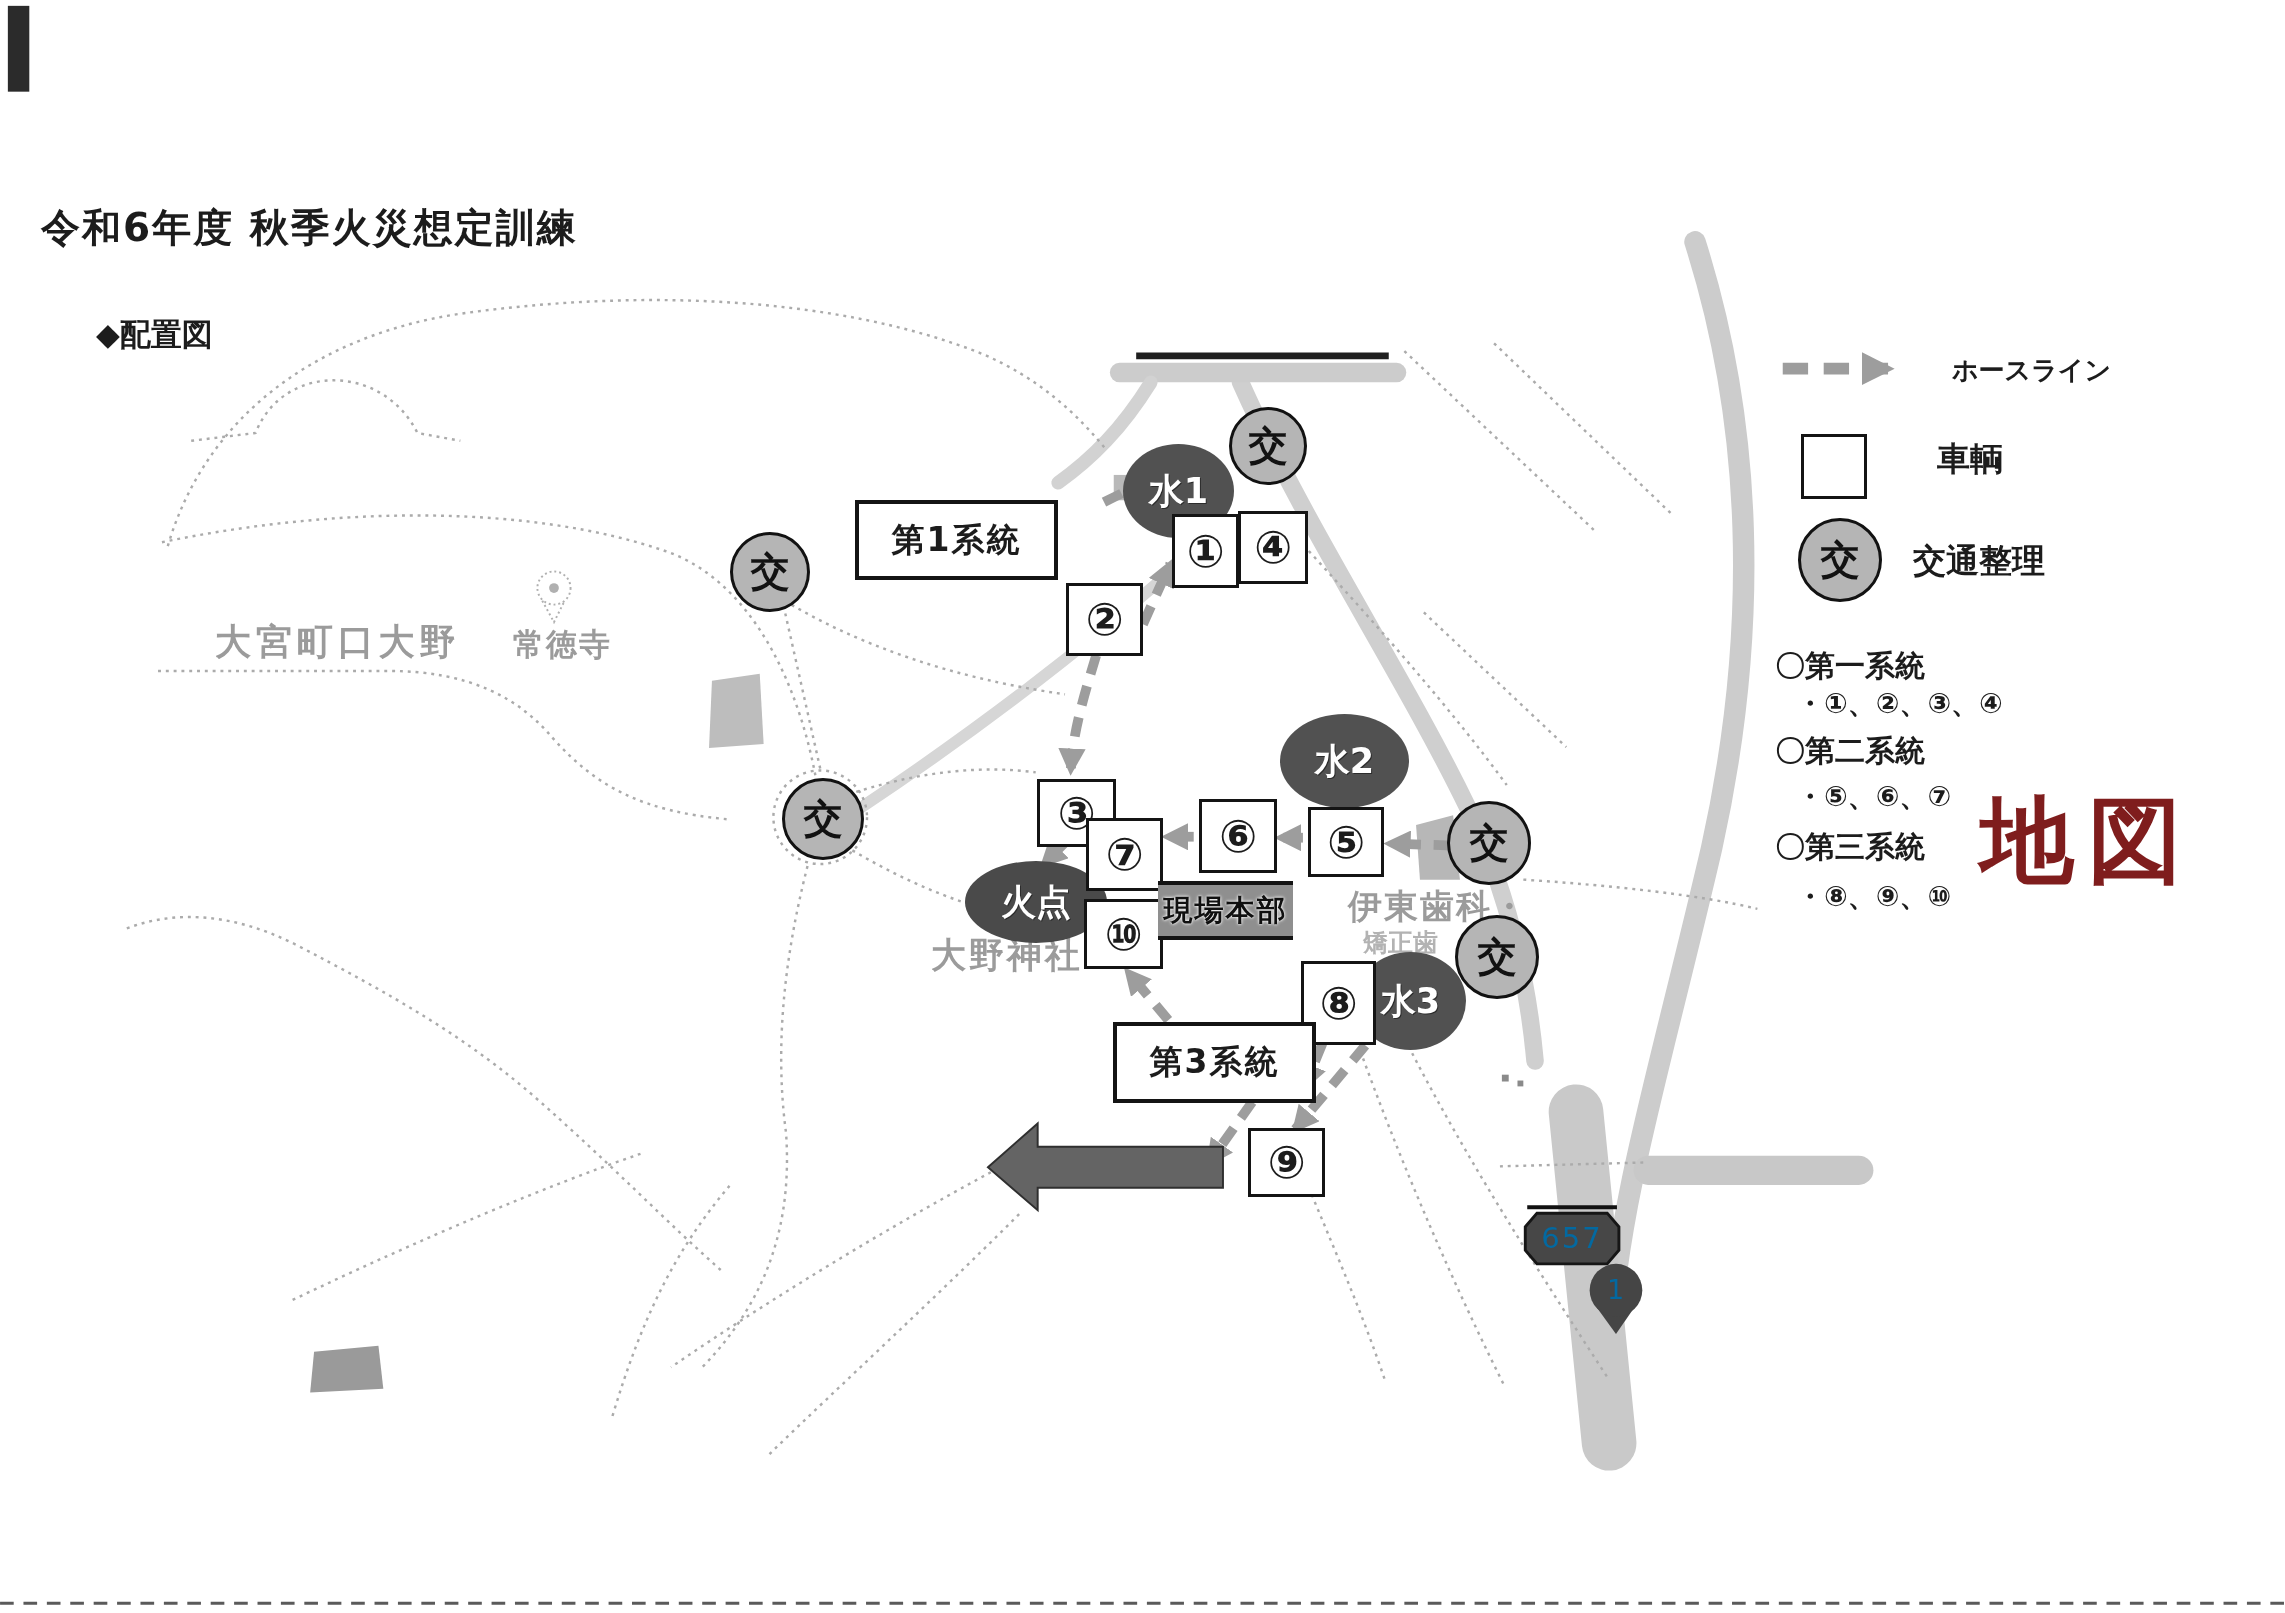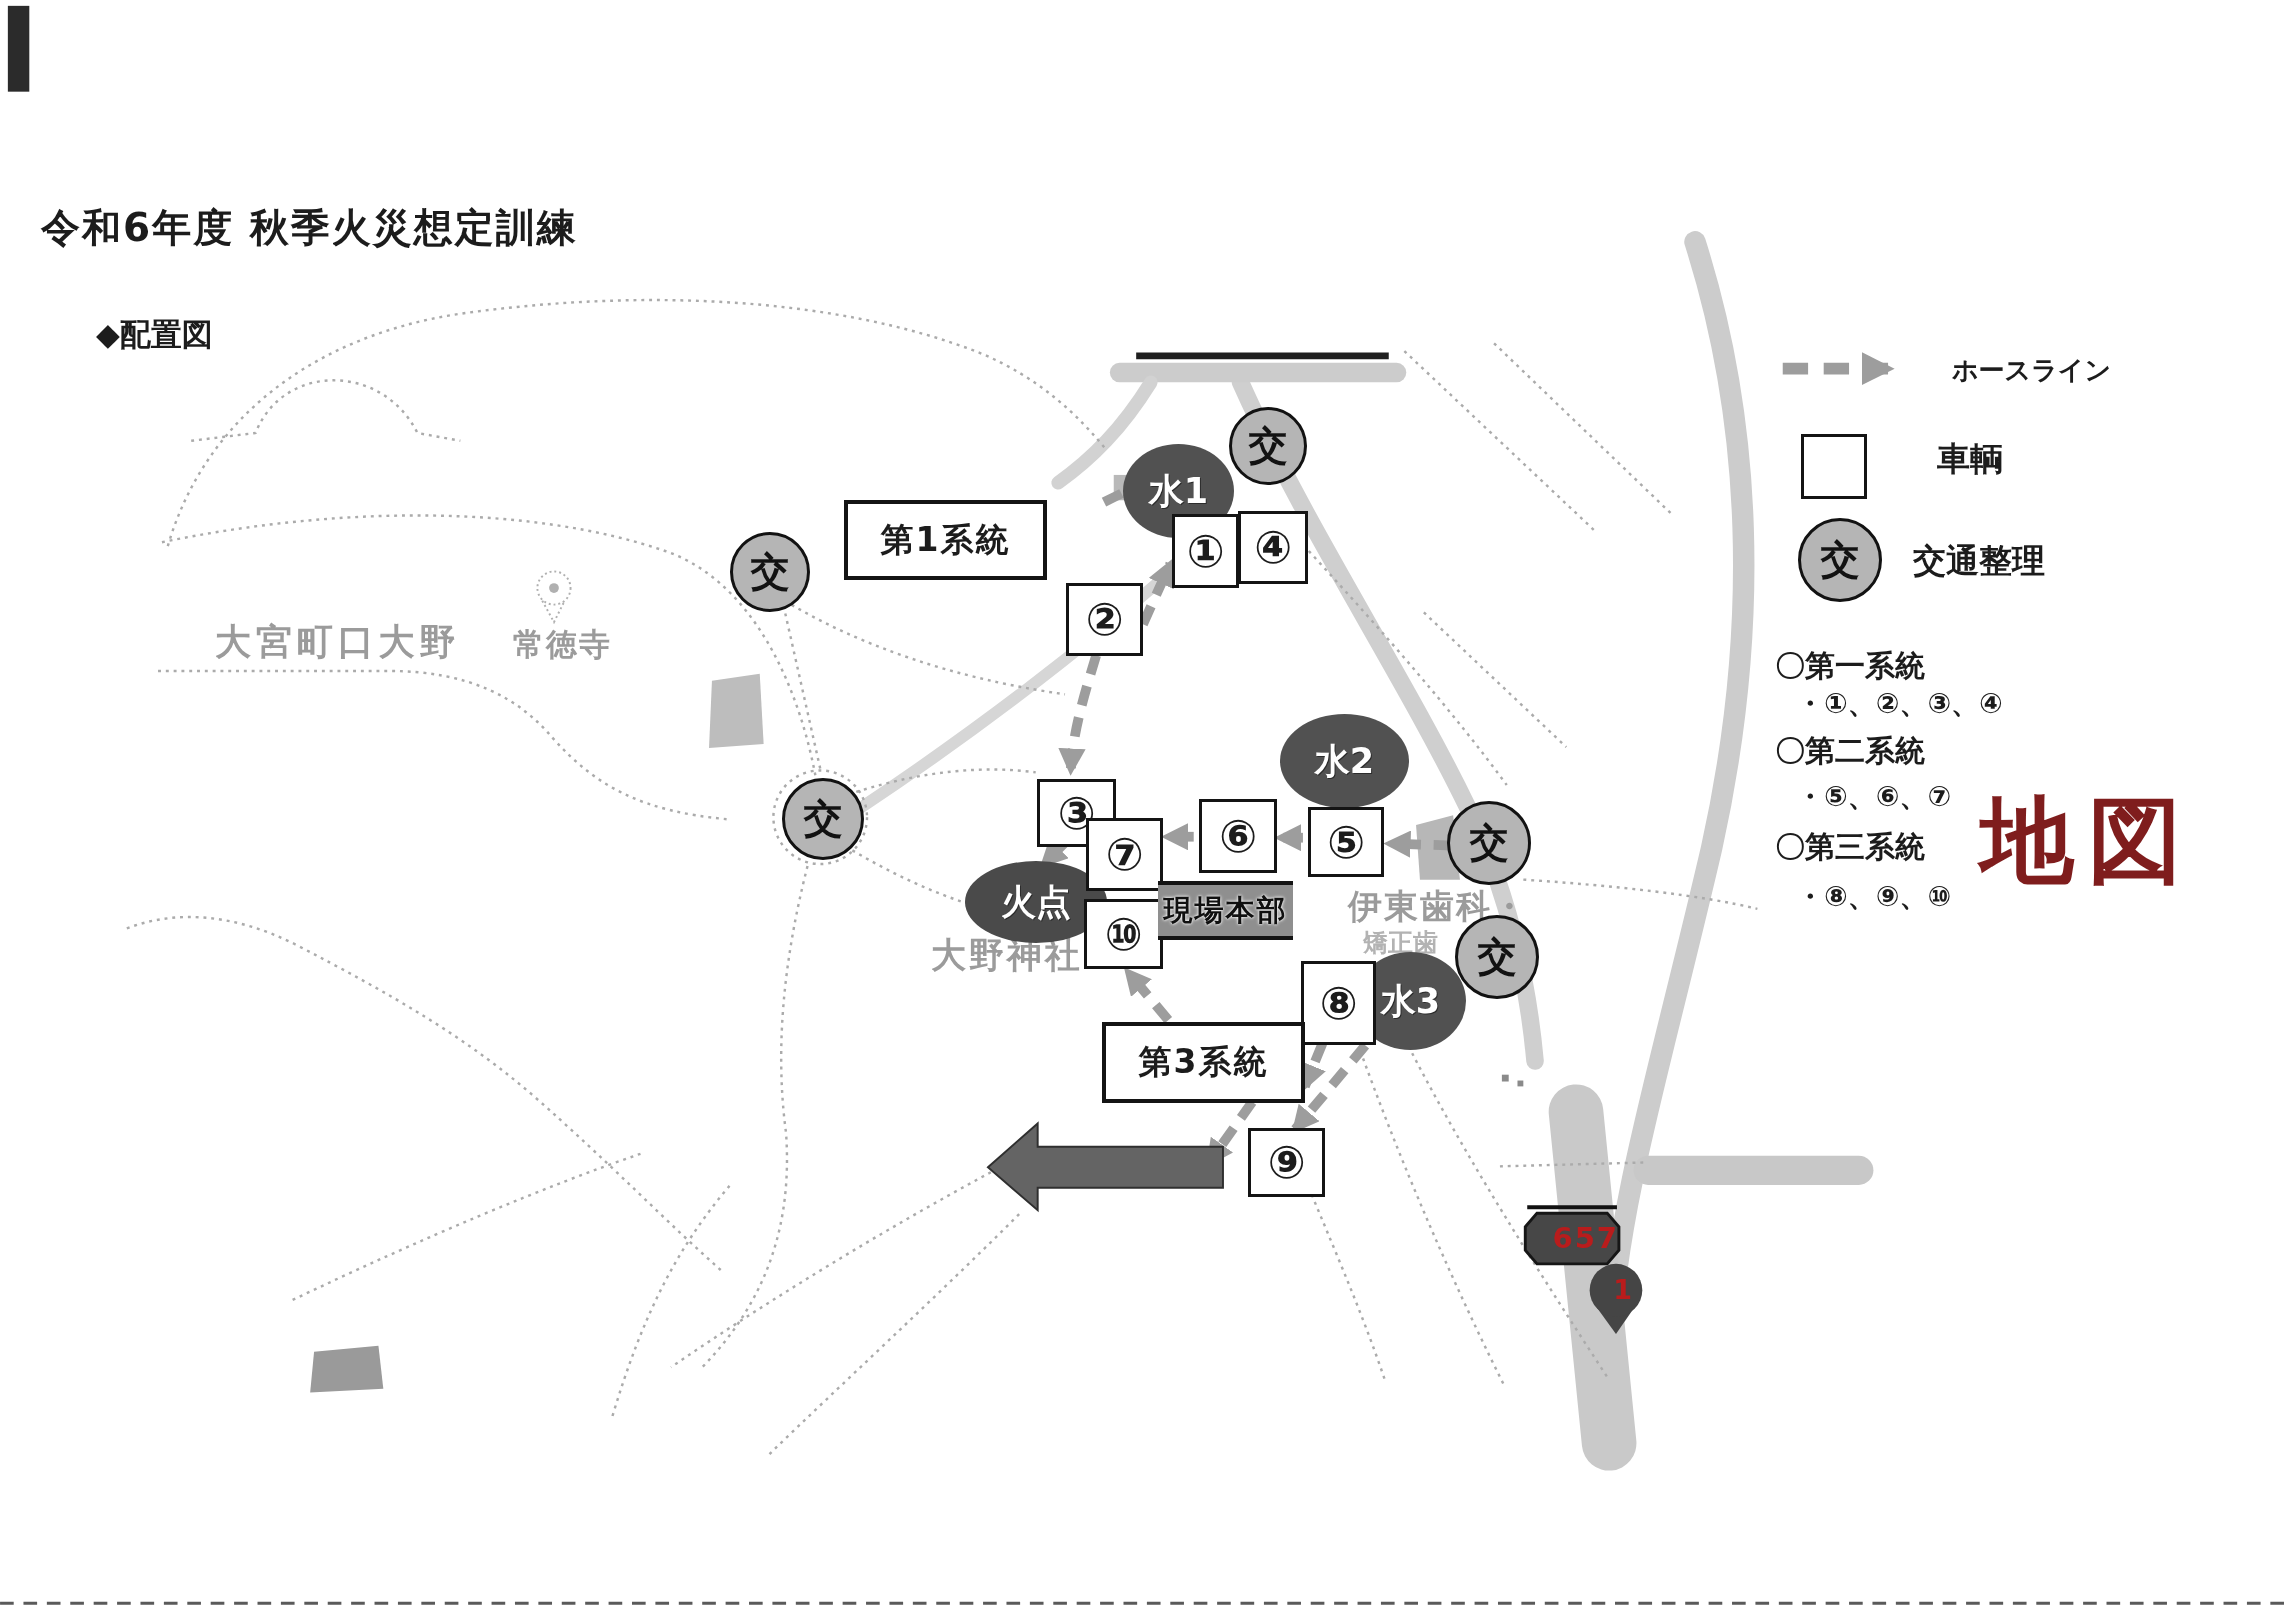--- a/index.html
+++ b/index.html
@@ -6,33 +6,33 @@
   #page{position:relative;width:2286px;height:1613px;background:#ffffff;overflow:hidden;
         font-family:"DejaVu Sans","Liberation Sans",sans-serif;color:#1c1c1c;}
   #basemap{position:absolute;left:0;top:0;z-index:1;}
   .abs{position:absolute;}
   .doc-title{left:41px;top:201px;font-size:39px;font-weight:bold;letter-spacing:2px;z-index:6;}
   .sec-head{left:96px;top:314px;font-size:31px;font-weight:bold;z-index:6;}
   
   .maplabel{color:#9b9b9b;font-weight:bold;z-index:2;white-space:nowrap;}
   
   .sysbox{background:#ffffff;border:4.9px solid #141414;display:flex;align-items:center;justify-content:center;
-          font-size:33px;font-weight:bold;letter-spacing:2px;z-index:4;}
+          font-size:33px;font-weight:bold;letter-spacing:2px;z-index:4;margin-left:11px;}
   .sq{background:#ffffff;border:3.9px solid #141414;display:flex;align-items:center;justify-content:center;
       font-size:45px;font-weight:bold;color:#1c1c1c;z-index:4;}
   .circ{background:#b5b5b5;border:3.9px solid #121212;border-radius:50%;display:flex;align-items:center;
         justify-content:center;font-size:39px;font-weight:bold;color:#121212;z-index:5;}
   .wat{background:#515151;border-radius:50%;display:flex;align-items:center;justify-content:center;
        font-size:35px;font-weight:bold;color:#ffffff;z-index:3;text-shadow:1px 1px 0 #2c2c2c;}
   .hqbox{background:#8f8f8f;border-top:4.9px solid #141414;border-bottom:4.9px solid #141414;
          display:flex;align-items:center;justify-content:center;font-size:29px;font-weight:bold;color:#101010;
          text-shadow:0 0 3.9px #ffffff,0 0 2px #ffffff;z-index:4;letter-spacing:2px;}
   .legend-label{font-weight:bold;z-index:6;white-space:nowrap;}
   .syslist{font-weight:bold;z-index:6;white-space:nowrap;}
-  .badge-text{z-index:7;color:#b91c1c;font-weight:bold;text-align:right;}
+  .badge-text{z-index:7;color:#0369a1;font-weight:normal;text-align:center;}
   .watermark{left:1980px;top:778px;font-size:94px;font-weight:bold;color:#7f1d1d;letter-spacing:13.7px;z-index:1;}
 </style>
 </head>
 <body>
 
 <div id="page">
 
   <svg id="basemap" width="2286" height="1613" viewBox="0 0 2344 1654">
     <defs>
       <marker id="ah" viewBox="0 0 10 10" refX="8" refY="5" markerWidth="2.8" markerHeight="2.8" orient="auto" markerUnits="strokeWidth">

